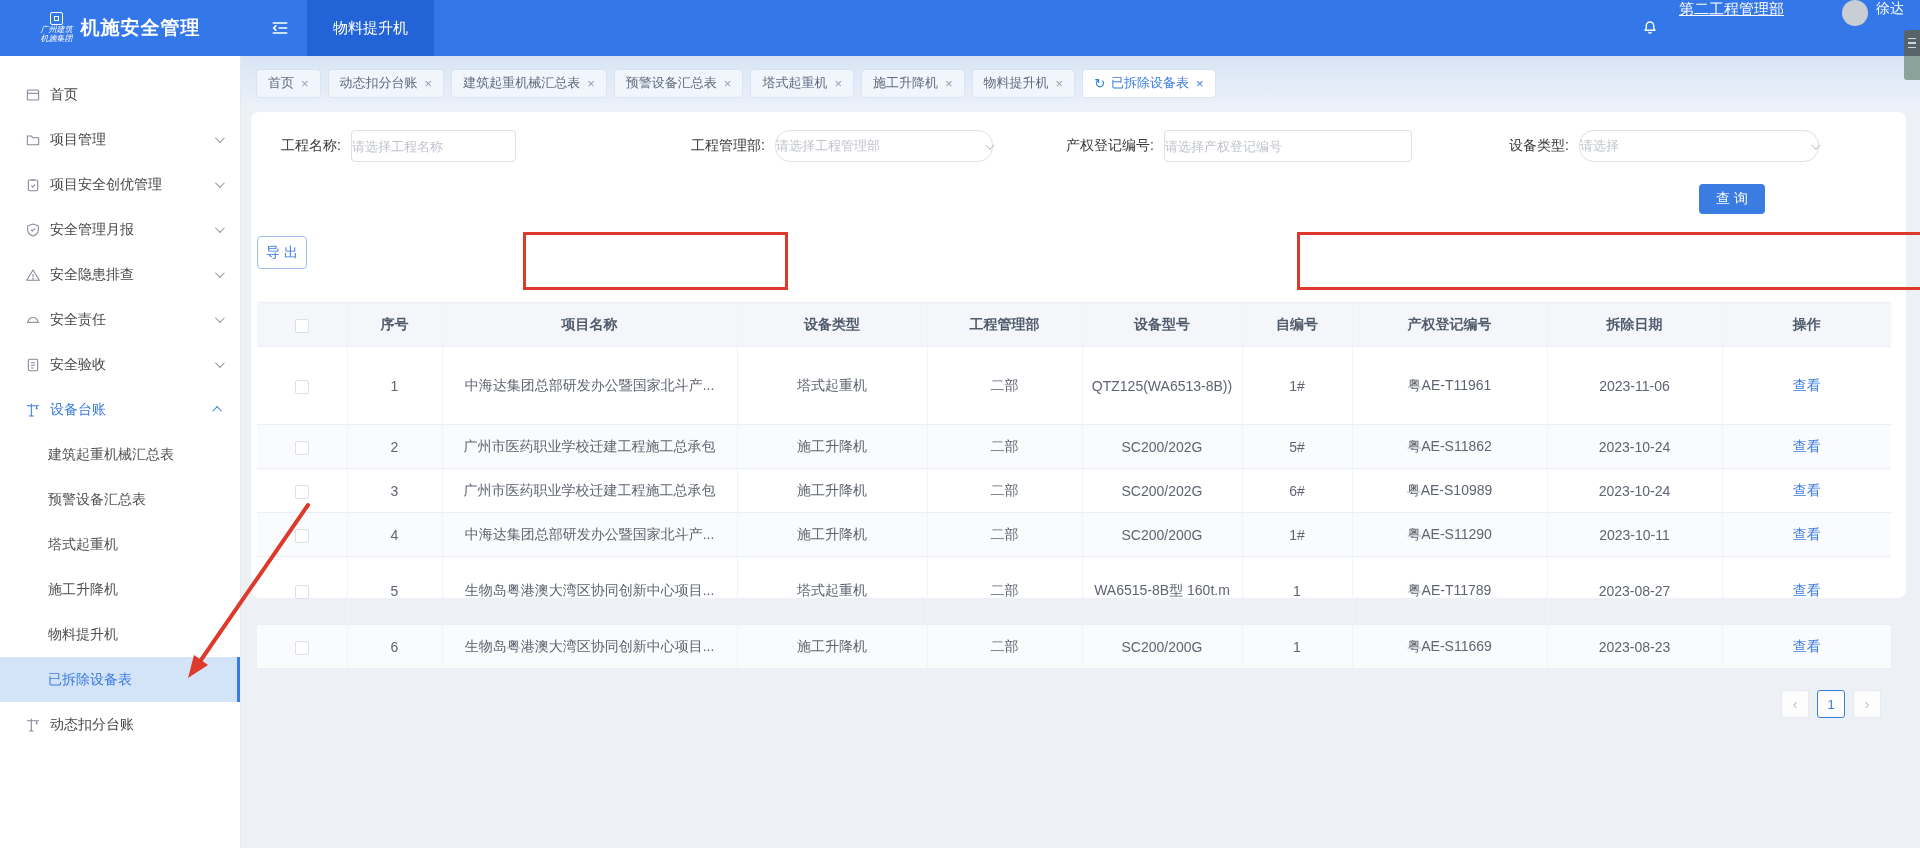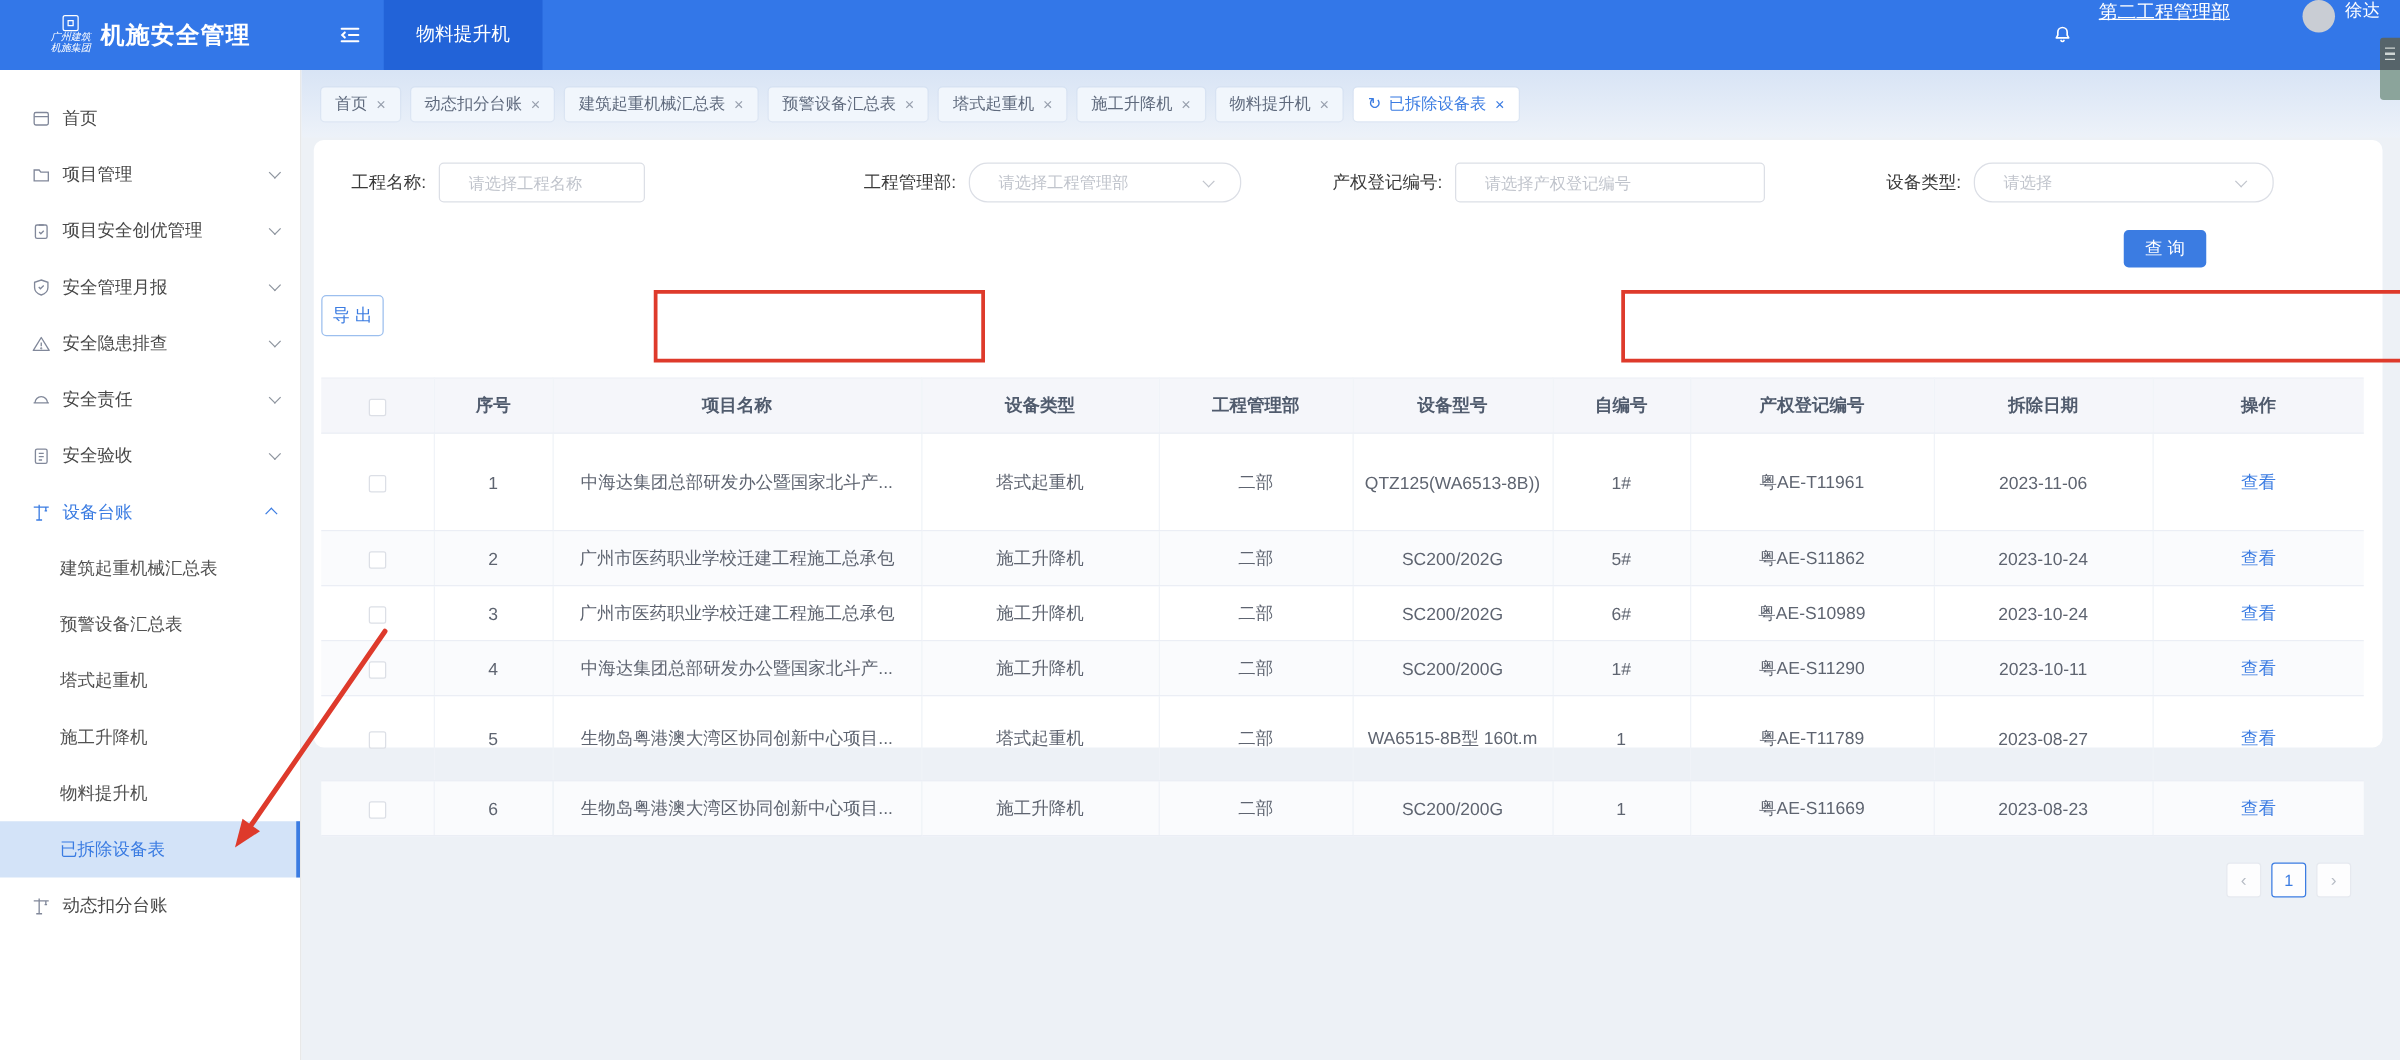--- a/index.html
+++ b/index.html
@@ -44,21 +44,21 @@
   .tab { height:27px; display:flex; align-items:center; background:#f1f6fc; border-radius:3px; padding:0 11px; font-size:13px; color:#5f6a7d; cursor:pointer; box-shadow:0 0 0 1px rgba(200,214,235,.35); }
   .tab .x { margin-left:7px; font-size:13px; color:#98a0ae; }
   .tab.active { background:#fff; color:#3b7ce2; }
   .tab.active .x { color:#3b7ce2; }
   .tab .refresh { margin-right:6px; font-size:13px; color:#3b7ce2; }
 
   
   .panel { position:absolute; left:10px; top:56px; width:1655px; height:486px; background:#fff; border-radius:8px; }
   .fgroup { position:absolute; top:18px; height:32px; display:flex; align-items:center; }
   .flabel { font-size:14px; color:#3a3a3a; margin-right:10px; white-space:nowrap; }
-  .inp, .sel { height:32px; border:1px solid #dcdfe6; border-radius:4px; background:#fff; font-size:13px; color:#333; padding:0 23px; }
+  .inp, .sel { height:32px; border:1px solid #dcdfe6; border-radius:4px; background:#fff; font-size:13px; color:#333; padding:0 0; }
   .inp::placeholder { color:#c0c4cc; }
   .sel { display:flex; align-items:center; justify-content:space-between; color:#c0c4cc; cursor:pointer;border-radius:15px; }
   .sel .chev { border-color:#c0c4cc; margin-left:8px; }
   .g1 { left:30px; }  .g2 { left:440px; } .g3 { left:815px;justify-content:space-between; } .g4 { left:1258px;text-align:right; }
   .i1 { width:165px; } .s2 { width:218px; } .i3 { width:248px; } .s4 { width:240px; }
 
   .btn-search { position:absolute; left:1448px; top:72px; width:66px; height:30px; background:#3b7ce2; color:#fff; border:none; border-radius:4px; font-size:14px; cursor:pointer; }
   .btn-export { position:absolute; left:6px; top:124px; width:50px; height:33px; background:#fff; color:#3b7ce2; border:1px solid #9cbfee; border-radius:4px; font-size:14px; cursor:pointer; }
 
   

